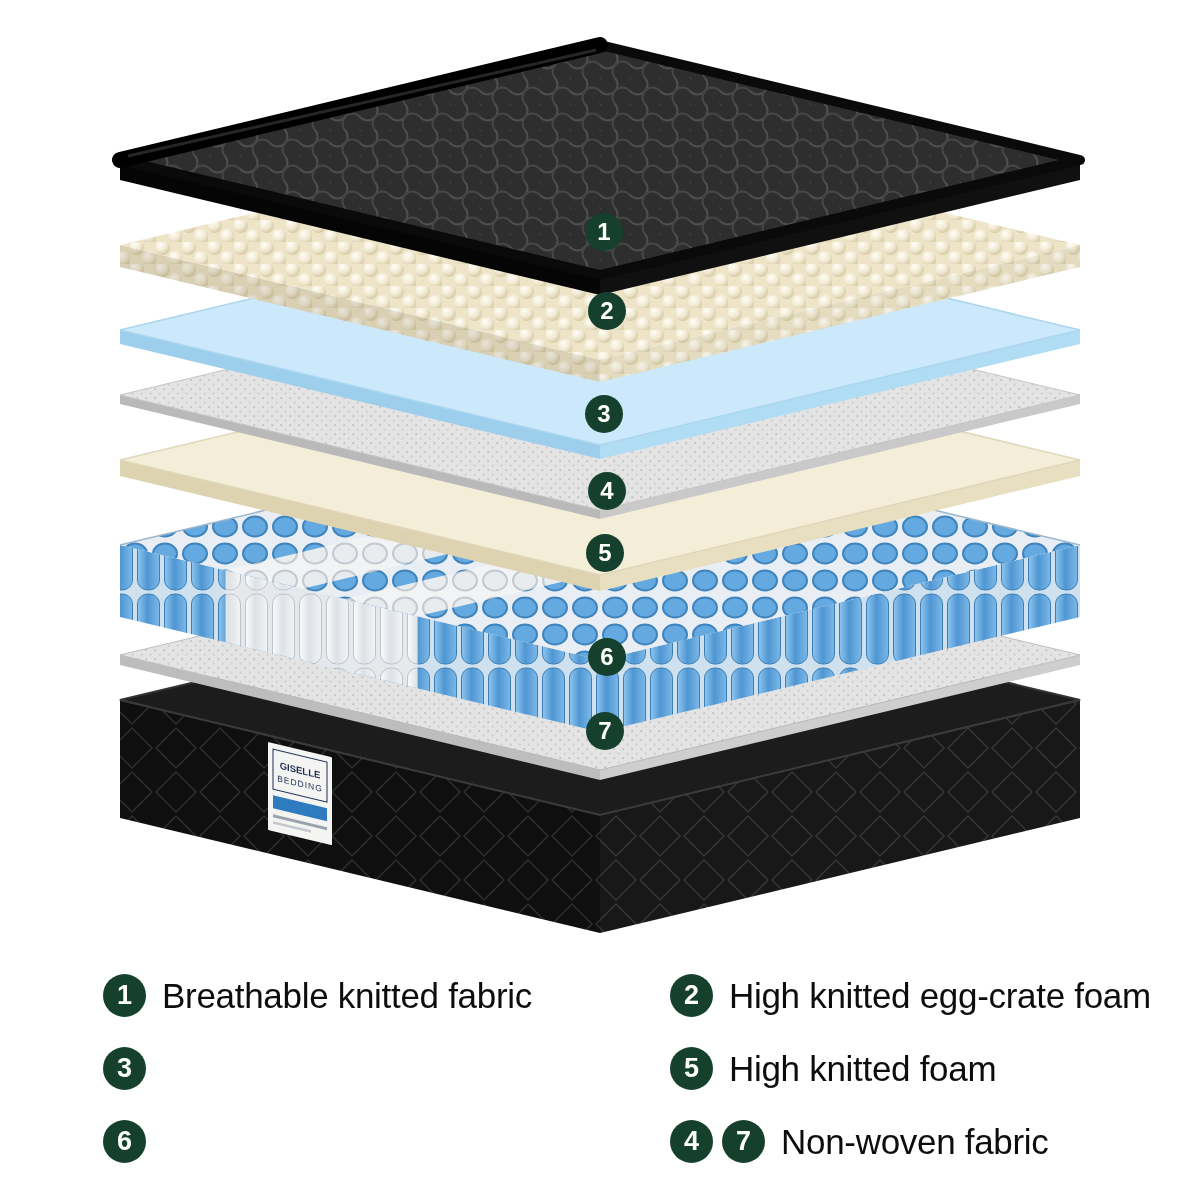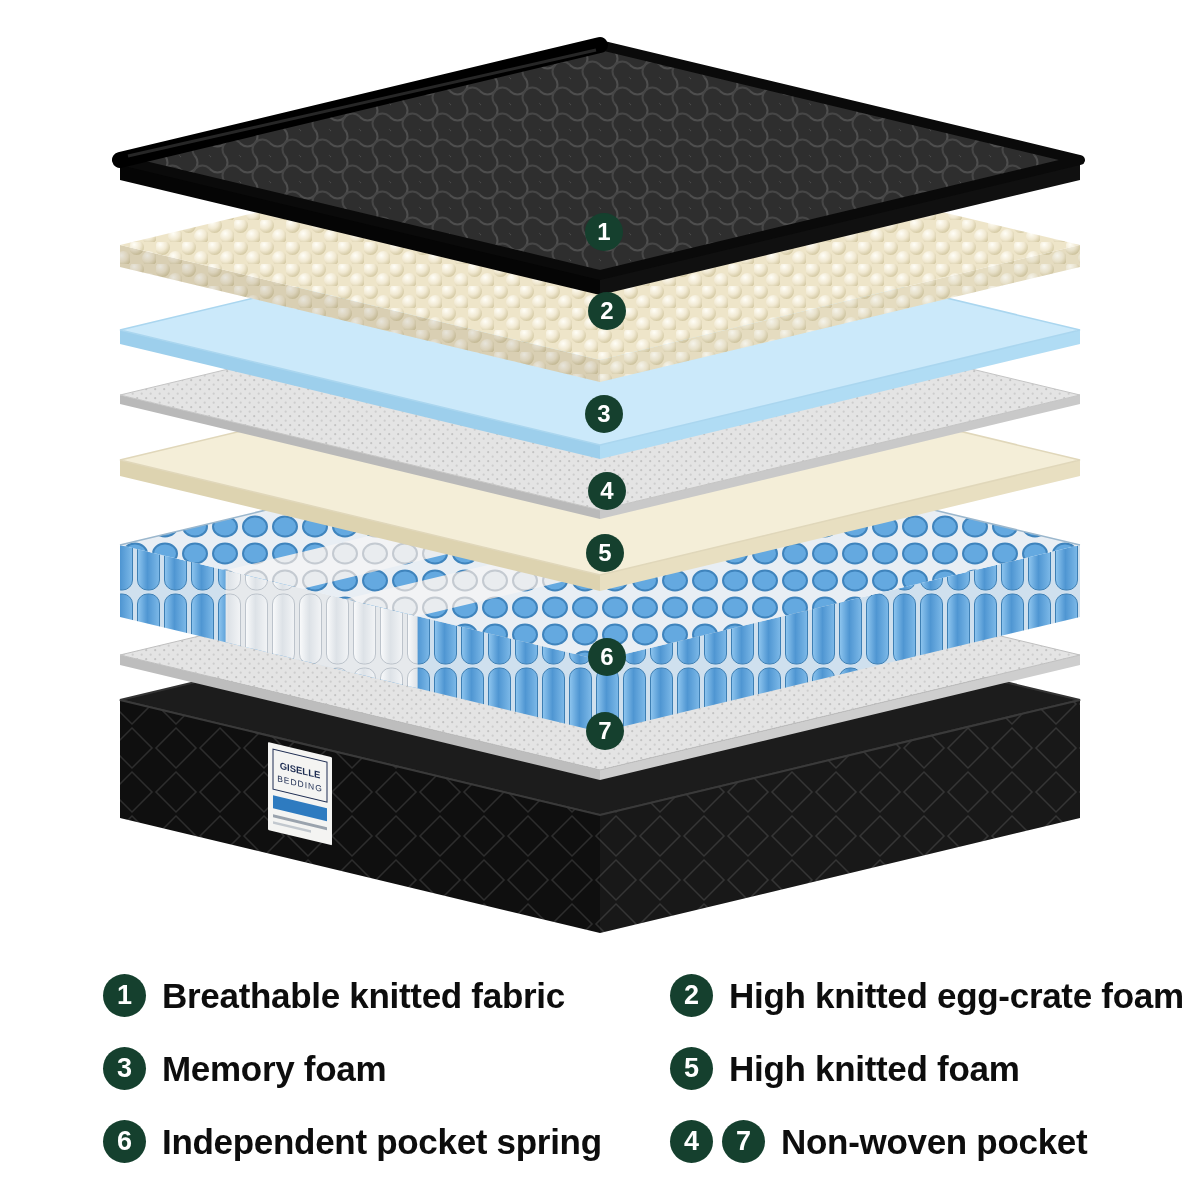--- a/index.html
+++ b/index.html
@@ -19,21 +19,21 @@
   .legend{position:absolute;left:0;top:974px;width:1200px;display:flex;flex-direction:column;row-gap:30px;padding-left:103px;box-sizing:border-box;}
   .legend-row{display:flex;align-items:center;}
   .legend-item{display:flex;align-items:center;gap:16px;width:567px;}
   .legend-item.right{width:auto;}
   .badge-group{display:flex;gap:9px;flex:0 0 auto;}
   .lbadge{
     width:43px;height:43px;border-radius:50%;background:#15402e;color:#fff;
     font-weight:bold;font-size:27px;display:flex;align-items:center;justify-content:center;
     flex:0 0 auto;line-height:1;
   }
-  .llabel{font-size:35px;color:#0d0d0d;font-weight:700;letter-spacing:-0.3px;white-space:nowrap;text-align:right;}
+  .llabel{font-size:35px;color:#0d0d0d;font-weight:400;letter-spacing:-0.3px;white-space:nowrap;text-align:right;}
 </style>
 </head>
 <body>
 
 <div class="stage">
 
   <svg class="illustration" width="1200" height="960" viewBox="0 0 1200 960" xmlns="http://www.w3.org/2000/svg">
     <defs>
       <radialGradient id="bumpG" cx="35%" cy="30%" r="75%">
         <stop offset="0%" stop-color="#fffef7"></stop>
@@ -171,35 +171,33 @@
         <span class="llabel">Breathable knitted fabric</span>
       </div>
       <div class="legend-item right">
         <span class="lbadge">2</span>
         <span class="llabel">High knitted egg-crate foam</span>
       </div>
     </div>
     <div class="legend-row">
       <div class="legend-item">
         <span class="lbadge">3</span>
-        <span class="llabel">Memory foam</span>
       </div>
       <div class="legend-item right">
         <span class="lbadge">5</span>
         <span class="llabel">High knitted foam</span>
       </div>
     </div>
     <div class="legend-row">
       <div class="legend-item">
         <span class="lbadge">6</span>
-        <span class="llabel">Independent pocket spring</span>
       </div>
       <div class="legend-item right">
         <span class="badge-group">
           <span class="lbadge">4</span>
           <span class="lbadge">7</span>
         </span>
-        <span class="llabel">Non-woven pocket</span>
+        <span class="llabel">Non-woven fabric</span>
       </div>
     </div>
   </div>
 
 </div>
 
 </body></html>

